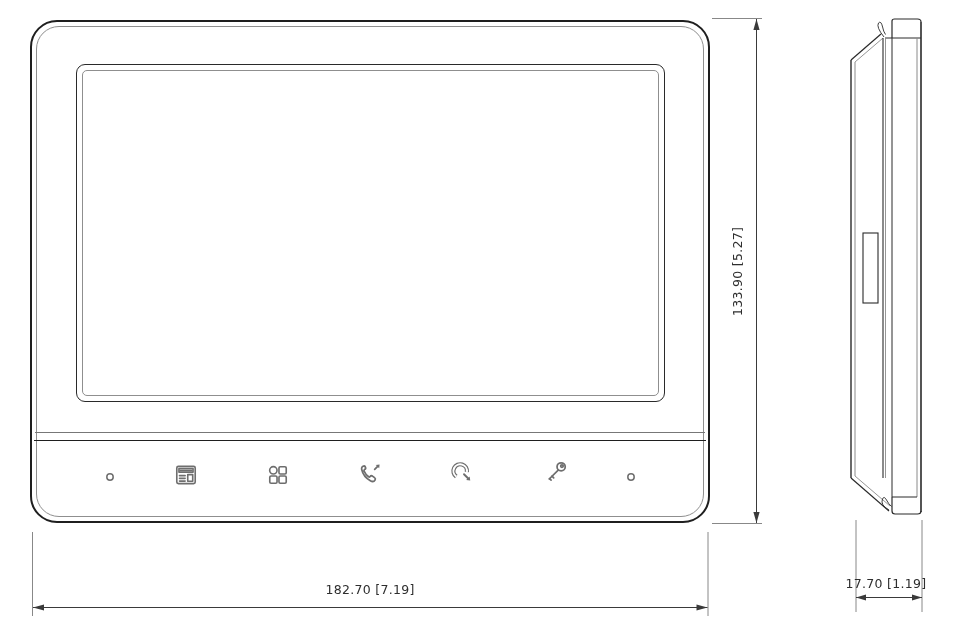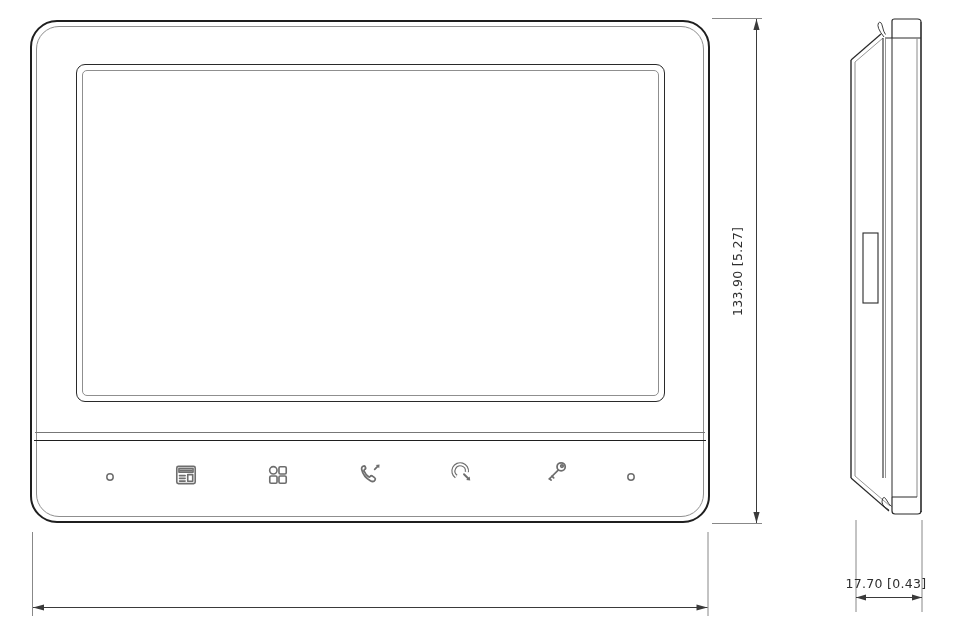--- a/index.html
+++ b/index.html
@@ -176,16 +176,17 @@
 
     <g>
       <path class="extln" d="M856,520 V612"></path>
       <path class="extln" d="M922,520 V612"></path>
       <path class="dimln" d="M856,597.5 H922"></path>
       <polygon class="arr" points="856,597.5 866,594.6 866,600.4"></polygon>
       <polygon class="arr" points="922,597.5 912,594.6 912,600.4"></polygon>
     </g>
   </svg>
 
+  <span class="dim-label dim-w">182.70 [7.19]</span>
   <span class="dim-label dim-h">133.90 [5.27]</span>
-  <span class="dim-label dim-d">17.70 [0.43]</span>
+  <span class="dim-label dim-d">17.70 [1.19]</span>
 
 </div>
 
 </body></html>

